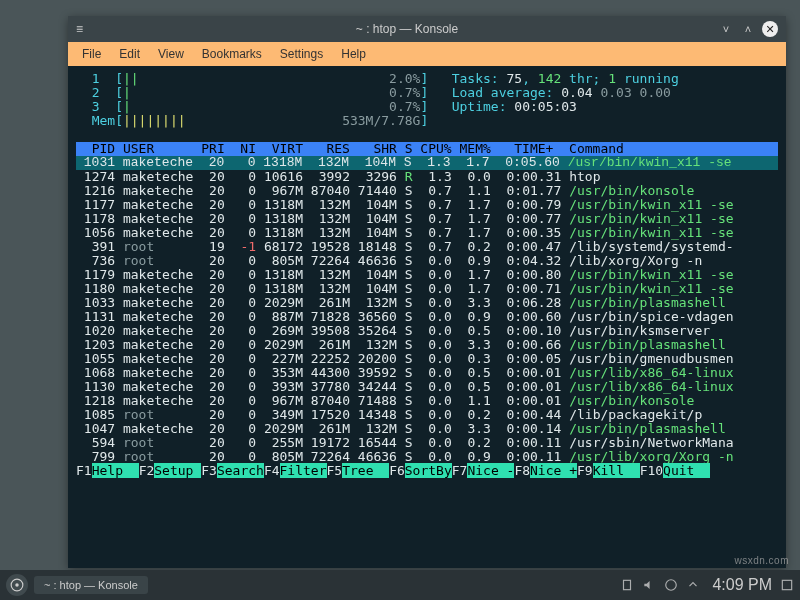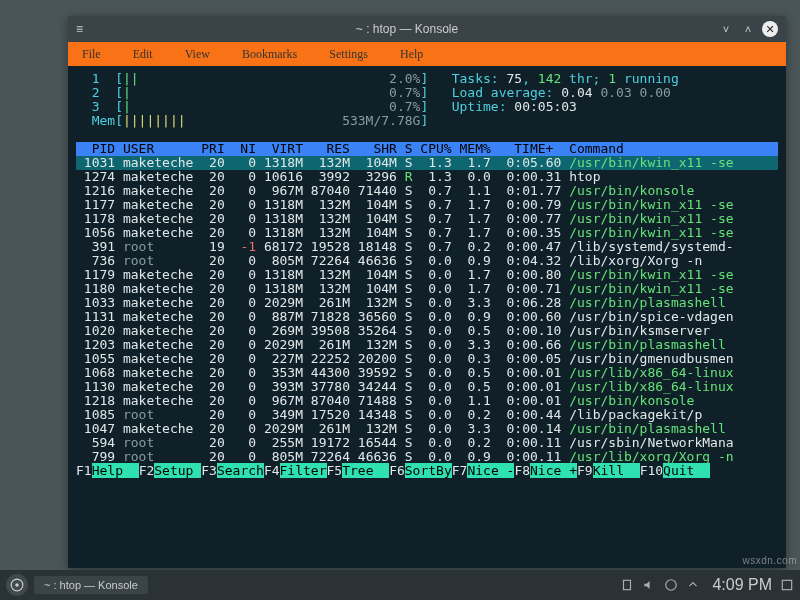--- a/index.html
+++ b/index.html
@@ -5,42 +5,42 @@
 * { margin: 0; padding: 0; box-sizing: border-box; }
 body { background: #4a5558; font-family: sans-serif; width: 800px; height: 600px; overflow: hidden; position: relative; }
 .window { position: absolute; top: 16px; left: 68px; width: 718px; height: 552px; background: #1a2a30; border-radius: 4px; box-shadow: 0 2px 10px rgba(0,0,0,0.4); display: flex; flex-direction: column; }
 .titlebar { height: 26px; background: #3a4448; display: flex; align-items: center; padding: 0 8px; font-size: 12px; color: #ccc; }
 .titlebar .spacer { width: 20px; }
 .titlebar .title { flex: 1; text-align: center; }
 .titlebar .controls { display: flex; gap: 6px; align-items: center; }
 .tb-btn { width: 16px; height: 16px; border-radius: 8px; display: flex; align-items: center; justify-content: center; font-size: 11px; cursor: pointer; }
 .tb-close { background: #eee; color: #222; }
 .tb-min, .tb-max { color: #ccc; }
-.menubar { height: 24px; background: #f97316; display: flex; align-items: center; padding: 0 6px; gap: 16px; font-size: 12px; color: #333; font-family: Liberation Serif, serif; }
+.menubar { height: 24px; background: #fdba74; display: flex; align-items: center; padding: 0 6px; gap: 2px; font-size: 12px; color: #333; }
 .menubar .mitem { padding: 3px 8px; cursor: pointer; }
 .term { flex: 1; background: #102028; padding: 6px 8px 0 8px; font-family: Menlo, Consolas, monospace; font-size: 13px; line-height: 14px; color: #cbd6d8; overflow: hidden; }
 .row { white-space: pre; }
 .c-teal { color: #4dd0e1; }
 .c-green { color: #66e27a; }
 .c-gray { color: #8a9ca0; }
 .c-red { color: #ef6b6b; }
 .c-yellow { color: #dede70; }
 .c-white { color: #e0e8ea; }
 .hdr { background: #3b82f6; color: #000; }
-.sel { background: #0d6670; }
+.sel { background: #0d6670; font-family: Liberation Mono, monospace; }
 .fkeys { white-space: pre; }
 .fkeys .fk { color: #e0e8ea; }
 .fkeys .fklab { background: #2fe0b0; color: #000; }
 .taskbar { position: absolute; bottom: 0; left: 0; right: 0; height: 30px; background: #2a3236; display: flex; align-items: center; padding: 0 6px; color: #ccc; font-size: 12px; }
 .start { width: 22px; height: 22px; border-radius: 11px; background: #404a4e; display: flex; align-items: center; justify-content: center; margin-right: 6px; cursor: pointer; }
 .taskitem { background: #3a4448; padding: 3px 10px; border-radius: 3px; margin-right: 6px; cursor: pointer; font-size: 11px; }
 .tray { margin-left: auto; display: flex; align-items: center; gap: 8px; }
 .tray .ic { width: 14px; height: 14px; opacity: 0.8; }
 .clock { font-size: 16px; margin-left: 4px; }
-.watermark { position: absolute; bottom: 34px; right: 3px; font-size: 10px; color: #aaa; letter-spacing: 0.5px; opacity: 0.7; margin-top: 32px; }
+.watermark { position: absolute; bottom: 34px; right: 11px; font-size: 10px; color: #aaa; letter-spacing: 0.5px; opacity: 0.7; margin-top: 32px; }
 </style>
 </head>
 <body>
 
 <div class="window">
   <div class="titlebar">
     <span class="spacer">≡</span>
     <span class="title">~ : htop — Konsole</span>
     <div class="controls">
       <span class="tb-btn tb-min">˅</span>

